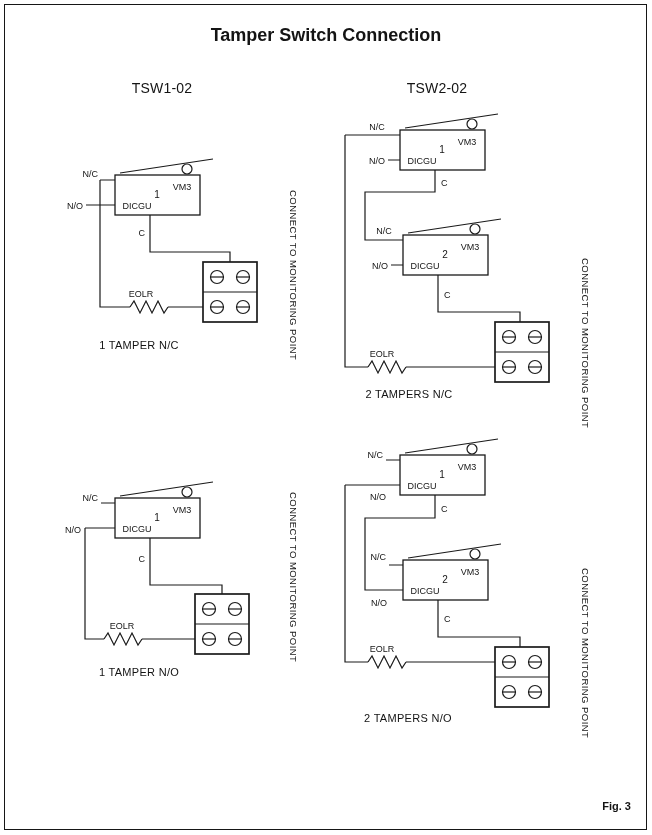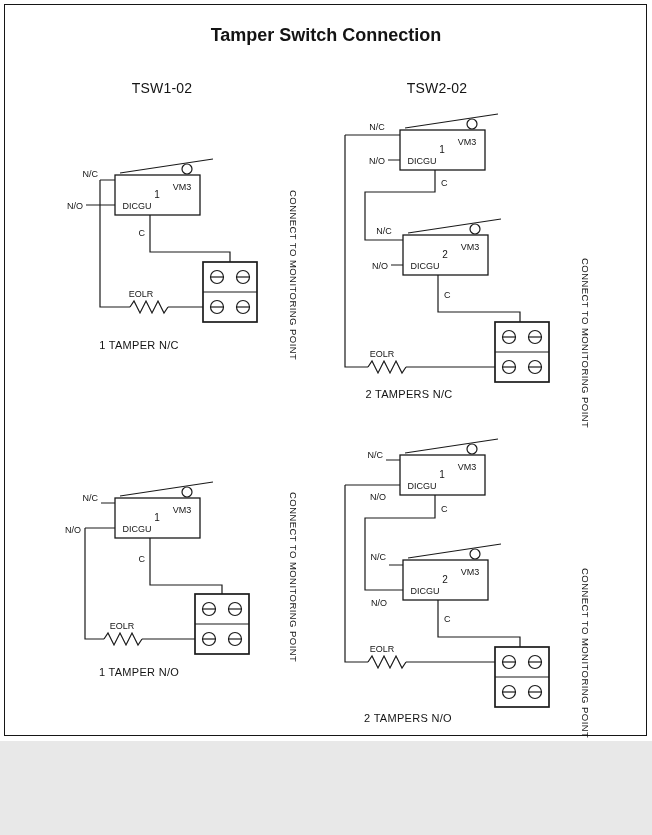--- a/index.html
+++ b/index.html
@@ -1,18 +1,18 @@
 <!DOCTYPE html>
 <html><head>
 <meta charset="utf-8">
 <style>
   html,body{margin:0;padding:0;background:#e8e8e8;}
   .page{
     position:relative;
-    width:652px;height:741px;
+    width:652px;height:835px;
     background:#ffffff;
     font-family:"Liberation Sans",sans-serif;
     overflow:hidden;
   }
   .frame{
     position:absolute;
     left:4px;top:4px;right:5px;bottom:5px;
     border:1.6px solid #161616;
     pointer-events:none;
   }

